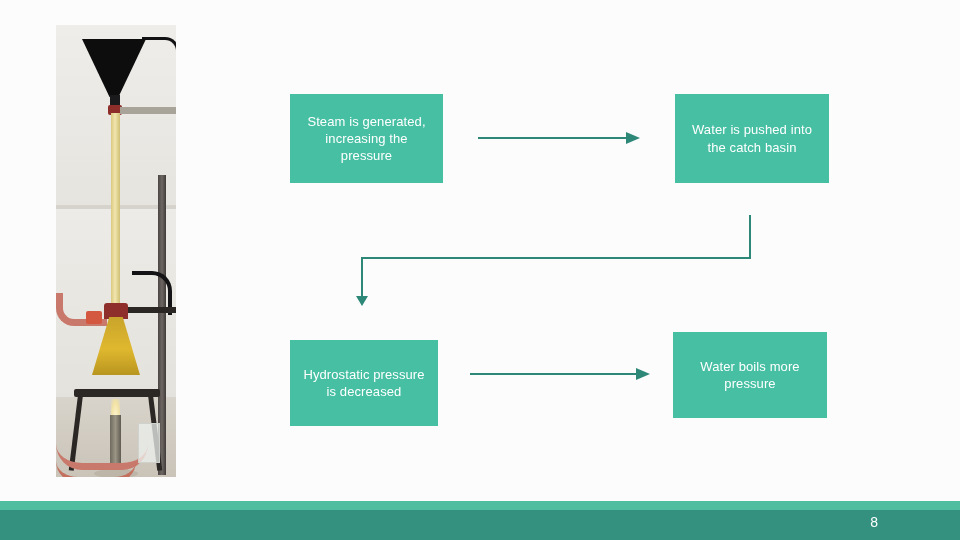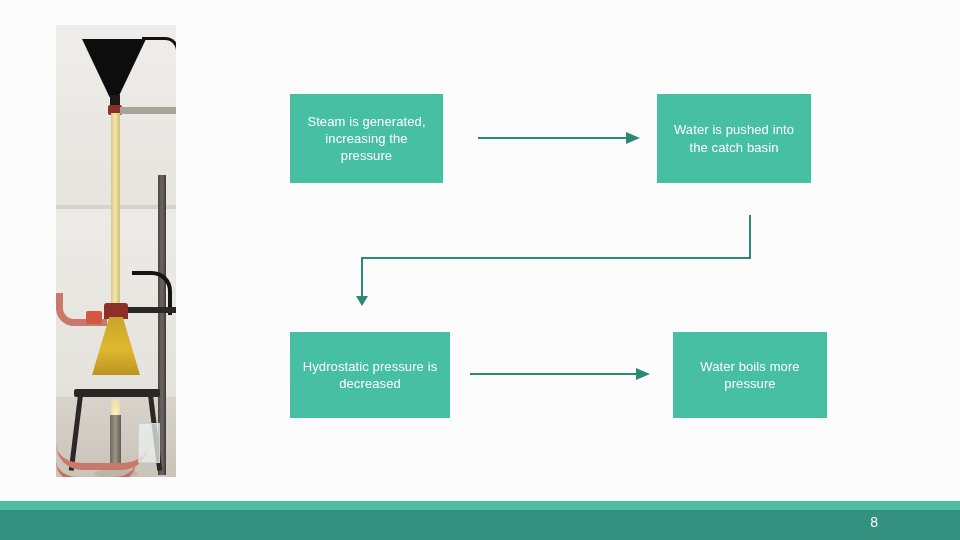--- a/index.html
+++ b/index.html
@@ -157,22 +157,22 @@
     align-items: center;
     justify-content: center;
     text-align: center;
     line-height: 1.32;
     font-size: 13px;
     padding: 0 8px;
     box-sizing: border-box;
     letter-spacing: .1px;
   }
   #box-steam      { left: 290px; top: 94px;  width: 153px; height: 89px; }
-  #box-pushed     { left: 657px; top: 94px;  width: 154px; height: 89px; }
-  #box-hydrostatic{ left: 290px; top: 332px; width: 160px; height: 86px; }
+  #box-pushed     { left: 675px; top: 94px;  width: 154px; height: 89px; }
+  #box-hydrostatic{ left: 290px; top: 340px; width: 148px; height: 86px; }
   #box-boils      { left: 673px; top: 332px; width: 154px; height: 86px; }
 
   
   .conn { position: absolute; left: 0; top: 0; width: 960px; height: 540px; }
   .conn line, .conn polyline, .conn path {
     stroke: #2E8878;
     stroke-width: 2;
     fill: none;
   }
   .arrow-head { fill: #2E8878; stroke: none; }

